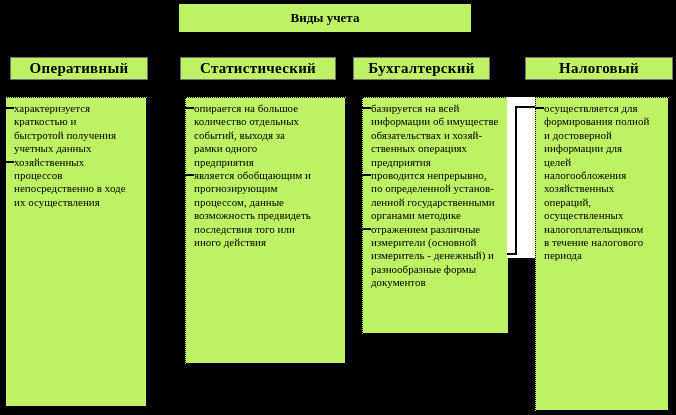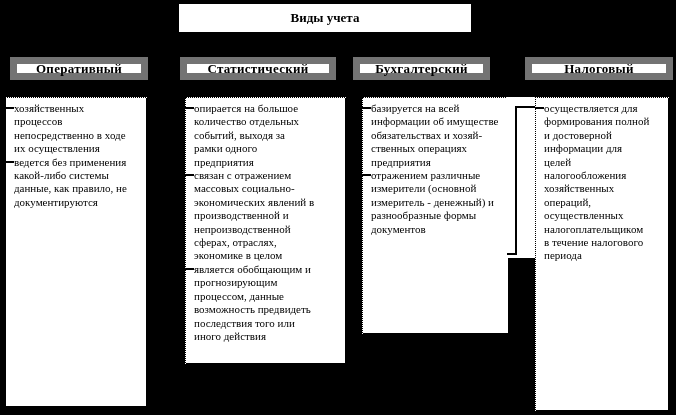--- a/index.html
+++ b/index.html
@@ -6,34 +6,34 @@
   .stage {
     position:relative;
     width:676px; height:415px;
     background:#000000;
     font-family:"Liberation Serif", serif;
     color:#000000;
     overflow:hidden;
   }
   .box {
     position:absolute;
-    background:#ffffff;
+    background:#bef264;
     box-sizing:border-box;
   }
   .title-box {
     left:178px; top:3px; width:294px; height:30px;
     border:1px solid #000000;
     display:flex; align-items:center; justify-content:center;
     font-weight:bold; font-size:13px;
   }
   .header-box {
     top:57px; height:23px;
-    border:7px solid #737373;
+    border:1px solid #737373;
     display:flex; align-items:center; justify-content:center;
-    font-weight:bold; font-size:13px;
+    font-weight:bold; font-size:15px;
     letter-spacing:0.3px;
   }
   #h1 { left:10px;  width:138px; }
   #h2 { left:180px; width:156px; }
   #h3 { left:353px; width:137px; }
   #h4 { left:525px; width:148px; }
   .content-box {
     font-size:11px; line-height:13.4px;
     padding:4px 2px 0 8px;
     border-top:1px dotted #000000;
@@ -76,55 +76,52 @@
     <span>Бухгалтерский</span>
   </div>
   <div class="box header-box" id="h2">
     <span>Статистический</span>
   </div>
   <div class="box header-box" id="h4">
     <span>Налоговый</span>
   </div>
 
   <div class="box content-box" id="c1">
+      <div class="item">характеризуется
+краткостью и
+быстротой получения
+учетных данных</div>
       <div class="item">хозяйственных
 процессов
 непосредственно в ходе
 их осуществления</div>
-      <div class="item">ведется без применения
-какой-либо системы
-данные, как правило, не
-документируются</div>
     </div>
   <div class="box content-box" id="c2">
       <div class="item">опирается на большое
 количество отдельных
 событий, выходя за
 рамки одного
 предприятия</div>
-      <div class="item">связан с отражением
-массовых социально-
-экономических явлений в
-производственной и
-непроизводственной
-сферах, отраслях,
-экономике в целом</div>
       <div class="item">является обобщающим и
 прогнозирующим
 процессом, данные
 возможность предвидеть
 последствия того или
 иного действия</div>
     </div>
   <div class="box content-box" id="c3">
       <div class="item">базируется на всей
 информации об имуществе
 обязательствах и хозяй-
 ственных операциях
 предприятия</div>
+      <div class="item">проводится непрерывно,
+по определенной установ-
+ленной государственными
+органами методике</div>
       <div class="item">отражением различные
 измерители (основной
 измеритель - денежный) и
 разнообразные формы
 документов</div>
     </div>
   <div class="box content-box" id="c4">
       <div class="item">осуществляется для
 формирования полной
 и достоверной

